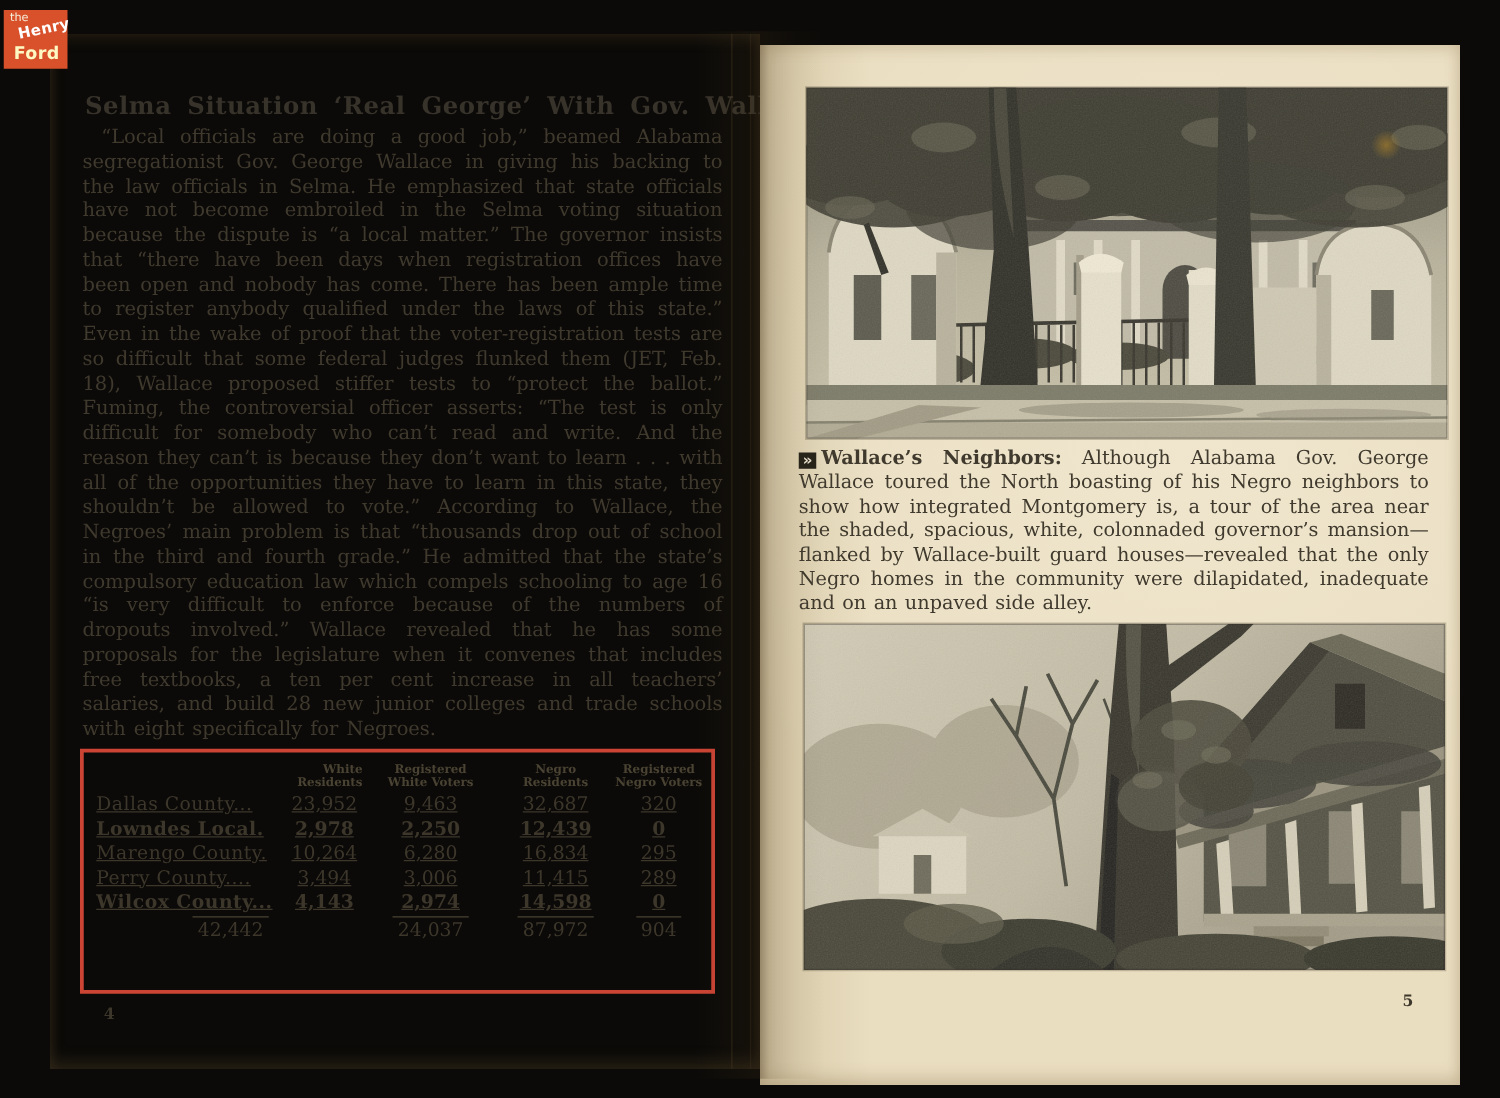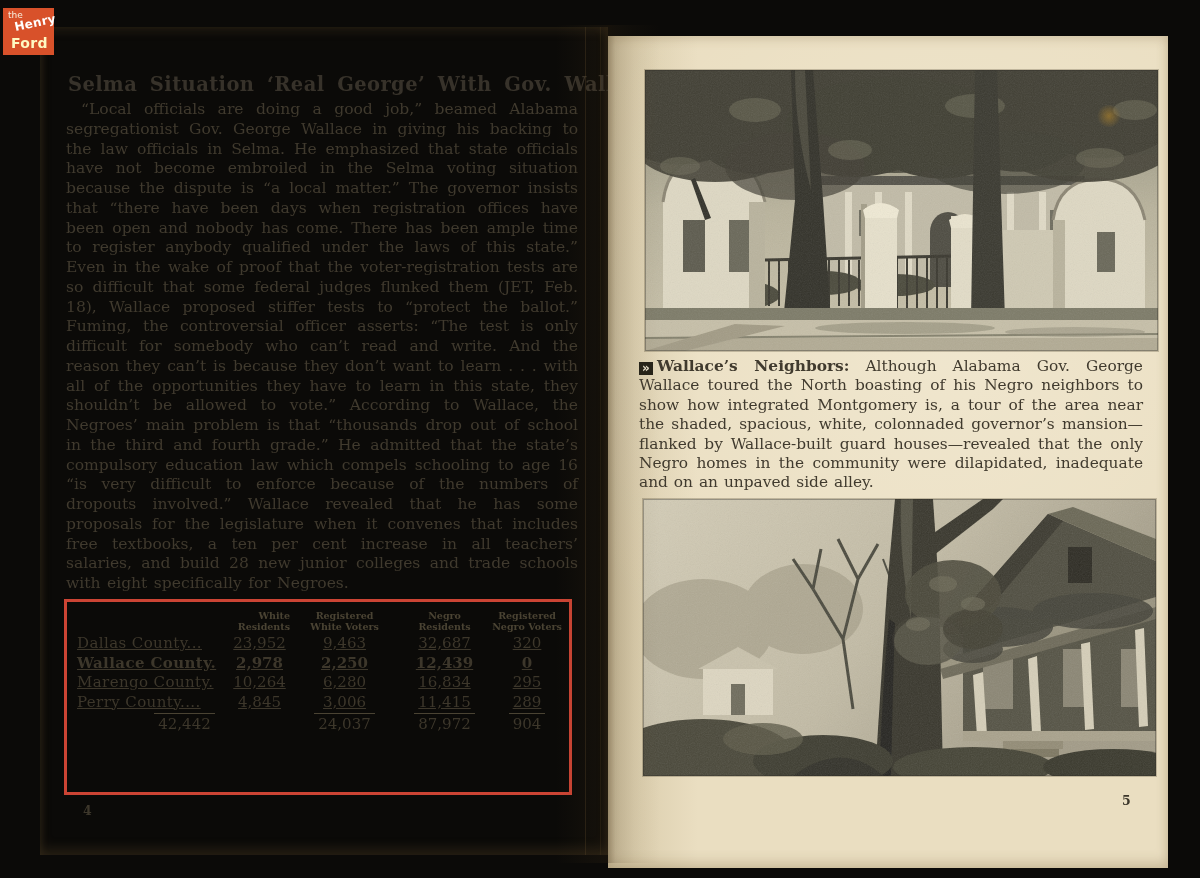--- a/index.html
+++ b/index.html
@@ -169,39 +169,46 @@
       </thead>
       <tbody>
         <tr>
           <td class="county">Dallas County...</td>
           <td class="num0">23,952</td>
           <td class="num">9,463</td>
           <td class="num">32,687</td>
           <td class="num">320</td>
         </tr>
         <tr class="bold">
-          <td class="county">Wallace County.</td>
+          <td class="county">Lowndes Local.</td>
           <td class="num0">2,978</td>
           <td class="num">2,250</td>
           <td class="num">12,439</td>
           <td class="num">0</td>
         </tr>
         <tr>
           <td class="county">Marengo County.</td>
           <td class="num0">10,264</td>
           <td class="num">6,280</td>
           <td class="num">16,834</td>
           <td class="num">295</td>
         </tr>
         <tr>
           <td class="county">Perry County....</td>
-          <td class="num0">4,845</td>
+          <td class="num0">3,494</td>
           <td class="num">3,006</td>
           <td class="num">11,415</td>
           <td class="num">289</td>
+        </tr>
+        <tr class="bold">
+          <td class="county">Wilcox County...</td>
+          <td class="num0">4,143</td>
+          <td class="num">2,974</td>
+          <td class="num">14,598</td>
+          <td class="num">0</td>
         </tr>
         <tr class="totals">
           <td class="num0" colspan="2"><span class="ov">42,442</span></td>
           <td class="num"><span class="ov">24,037</span></td>
           <td class="num"><span class="ov">87,972</span></td>
           <td class="num"><span class="ov">904</span></td>
         </tr>
       </tbody>
     </table>
   </div>

